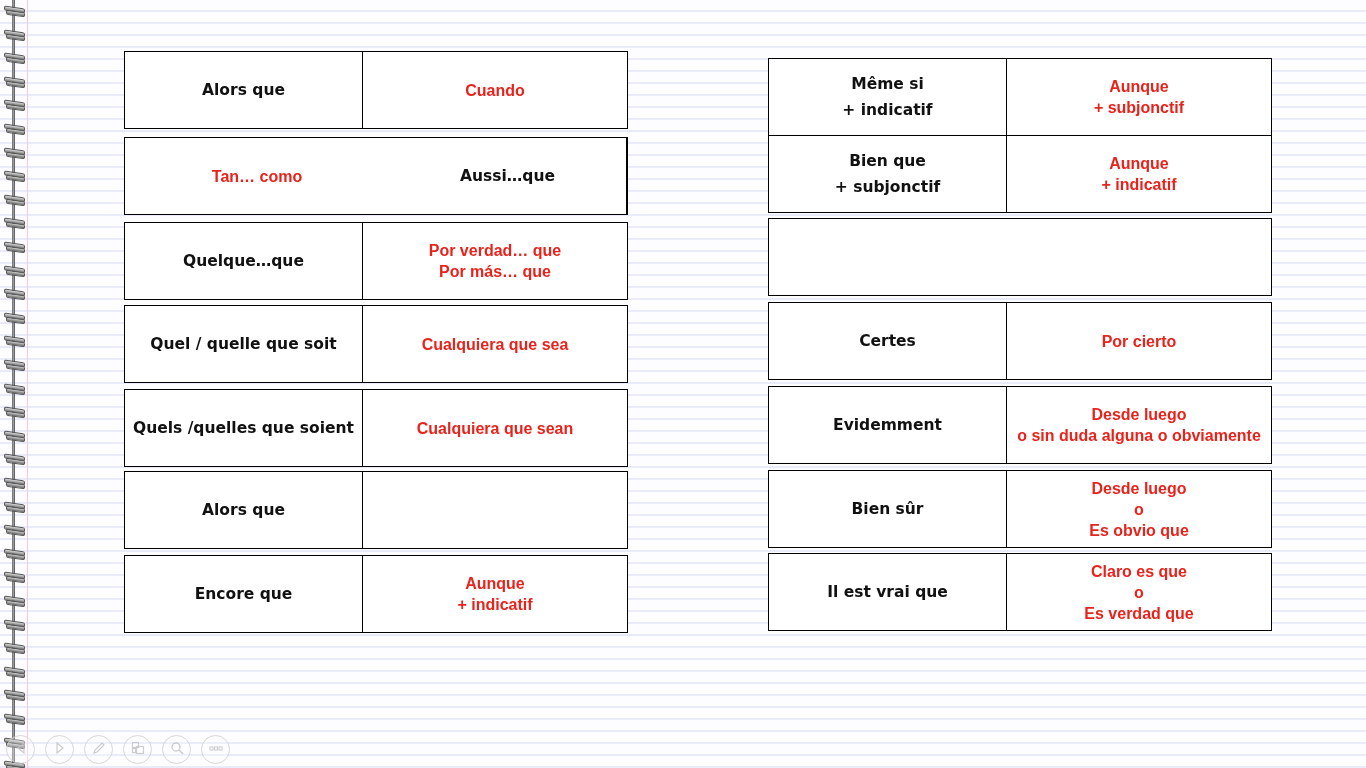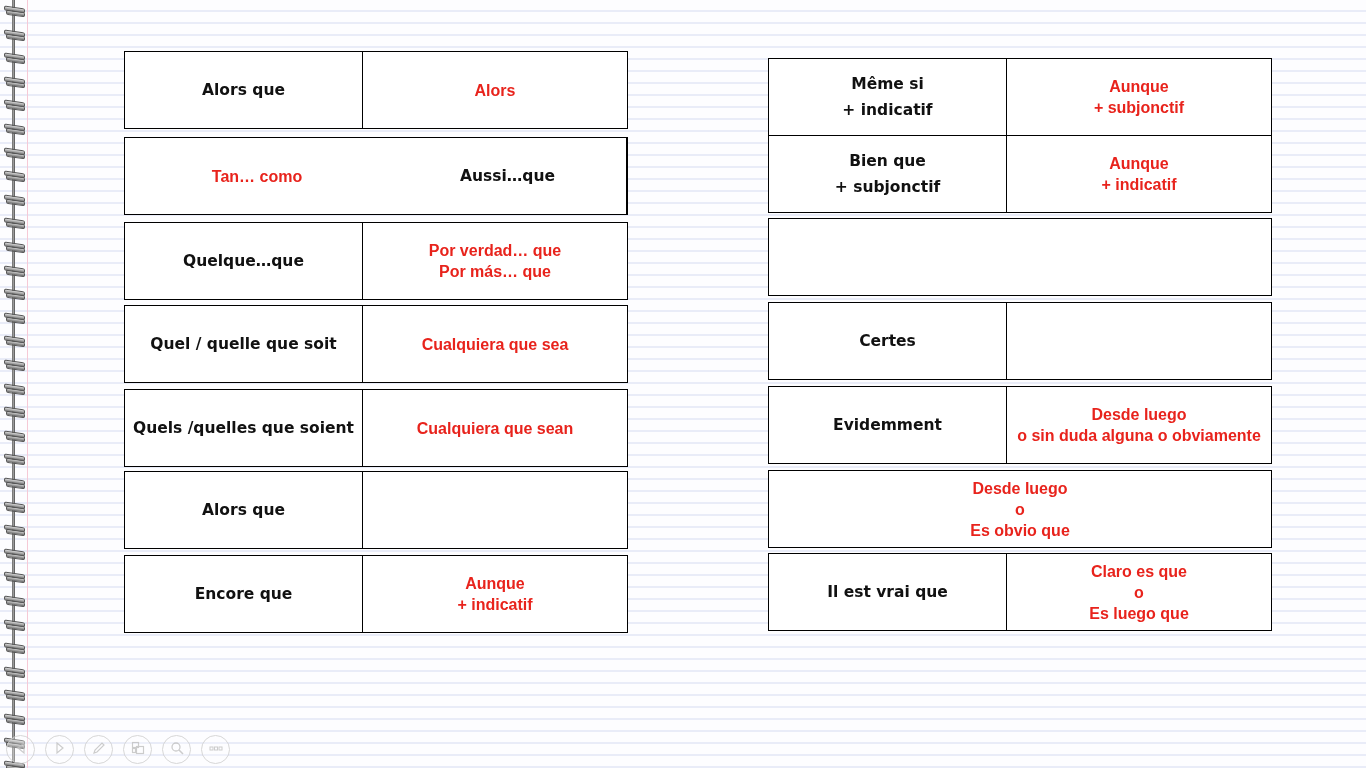--- a/index.html
+++ b/index.html
@@ -168,21 +168,21 @@
       <div class="ring" style="top: 714px;"></div>
       <div class="ring" style="top: 738px;"></div>
       <div class="ring" style="top: 761px;"></div>
     </div>
 </div>
 <div class="margin-line"></div>
 
 <div class="table table-left">
   <div class="row" style="top:0px">
     <div class="cell cell-fr">Alors que</div>
-    <div class="cell cell-es">Alors</div>
+    <div class="cell cell-es">Cuando</div>
   </div>
   <div class="row" style="top:86px">
     <div class="cell cell-es">Tan… como</div>
     <div class="cell cell-fr">Aussi…que</div>
   </div>
   <div class="row" style="top:171px">
     <div class="cell cell-fr">Quelque…que</div>
     <div class="cell cell-es">Por verdad… que
 Por más… que</div>
   </div>
@@ -214,36 +214,38 @@
   <div class="row" style="top:85px">
     <div class="cell cell-fr">Bien que
 + subjonctif</div>
     <div class="cell cell-es">Aunque
 + indicatif</div>
   </div>
   <div class="row" style="top:168px">
   </div>
   <div class="row" style="top:252px">
     <div class="cell cell-fr">Certes</div>
+    <div class="cell cell-es">Por cierto</div>
   </div>
   <div class="row" style="top:336px">
     <div class="cell cell-fr">Evidemment</div>
     <div class="cell cell-es">Desde luego
 o sin duda alguna o obviamente</div>
   </div>
   <div class="row" style="top:420px">
+    <div class="cell cell-fr">Bien sûr</div>
     <div class="cell cell-es">Desde luego
 o
 Es obvio que</div>
   </div>
   <div class="row" style="top:503px">
     <div class="cell cell-fr">Il est vrai que</div>
     <div class="cell cell-es">Claro es que
 o
-Es luego que</div>
+Es verdad que</div>
   </div>
 </div>
 
 <div class="toolbar">
   <div class="tb-btn">
     <span>
       <svg viewBox="0 0 16 16">
           <path d="M11 3 L5 8 L11 13 Z" fill="none" stroke="#c4c4c4" stroke-width="1.2"></path>
         </svg>
     </span>

